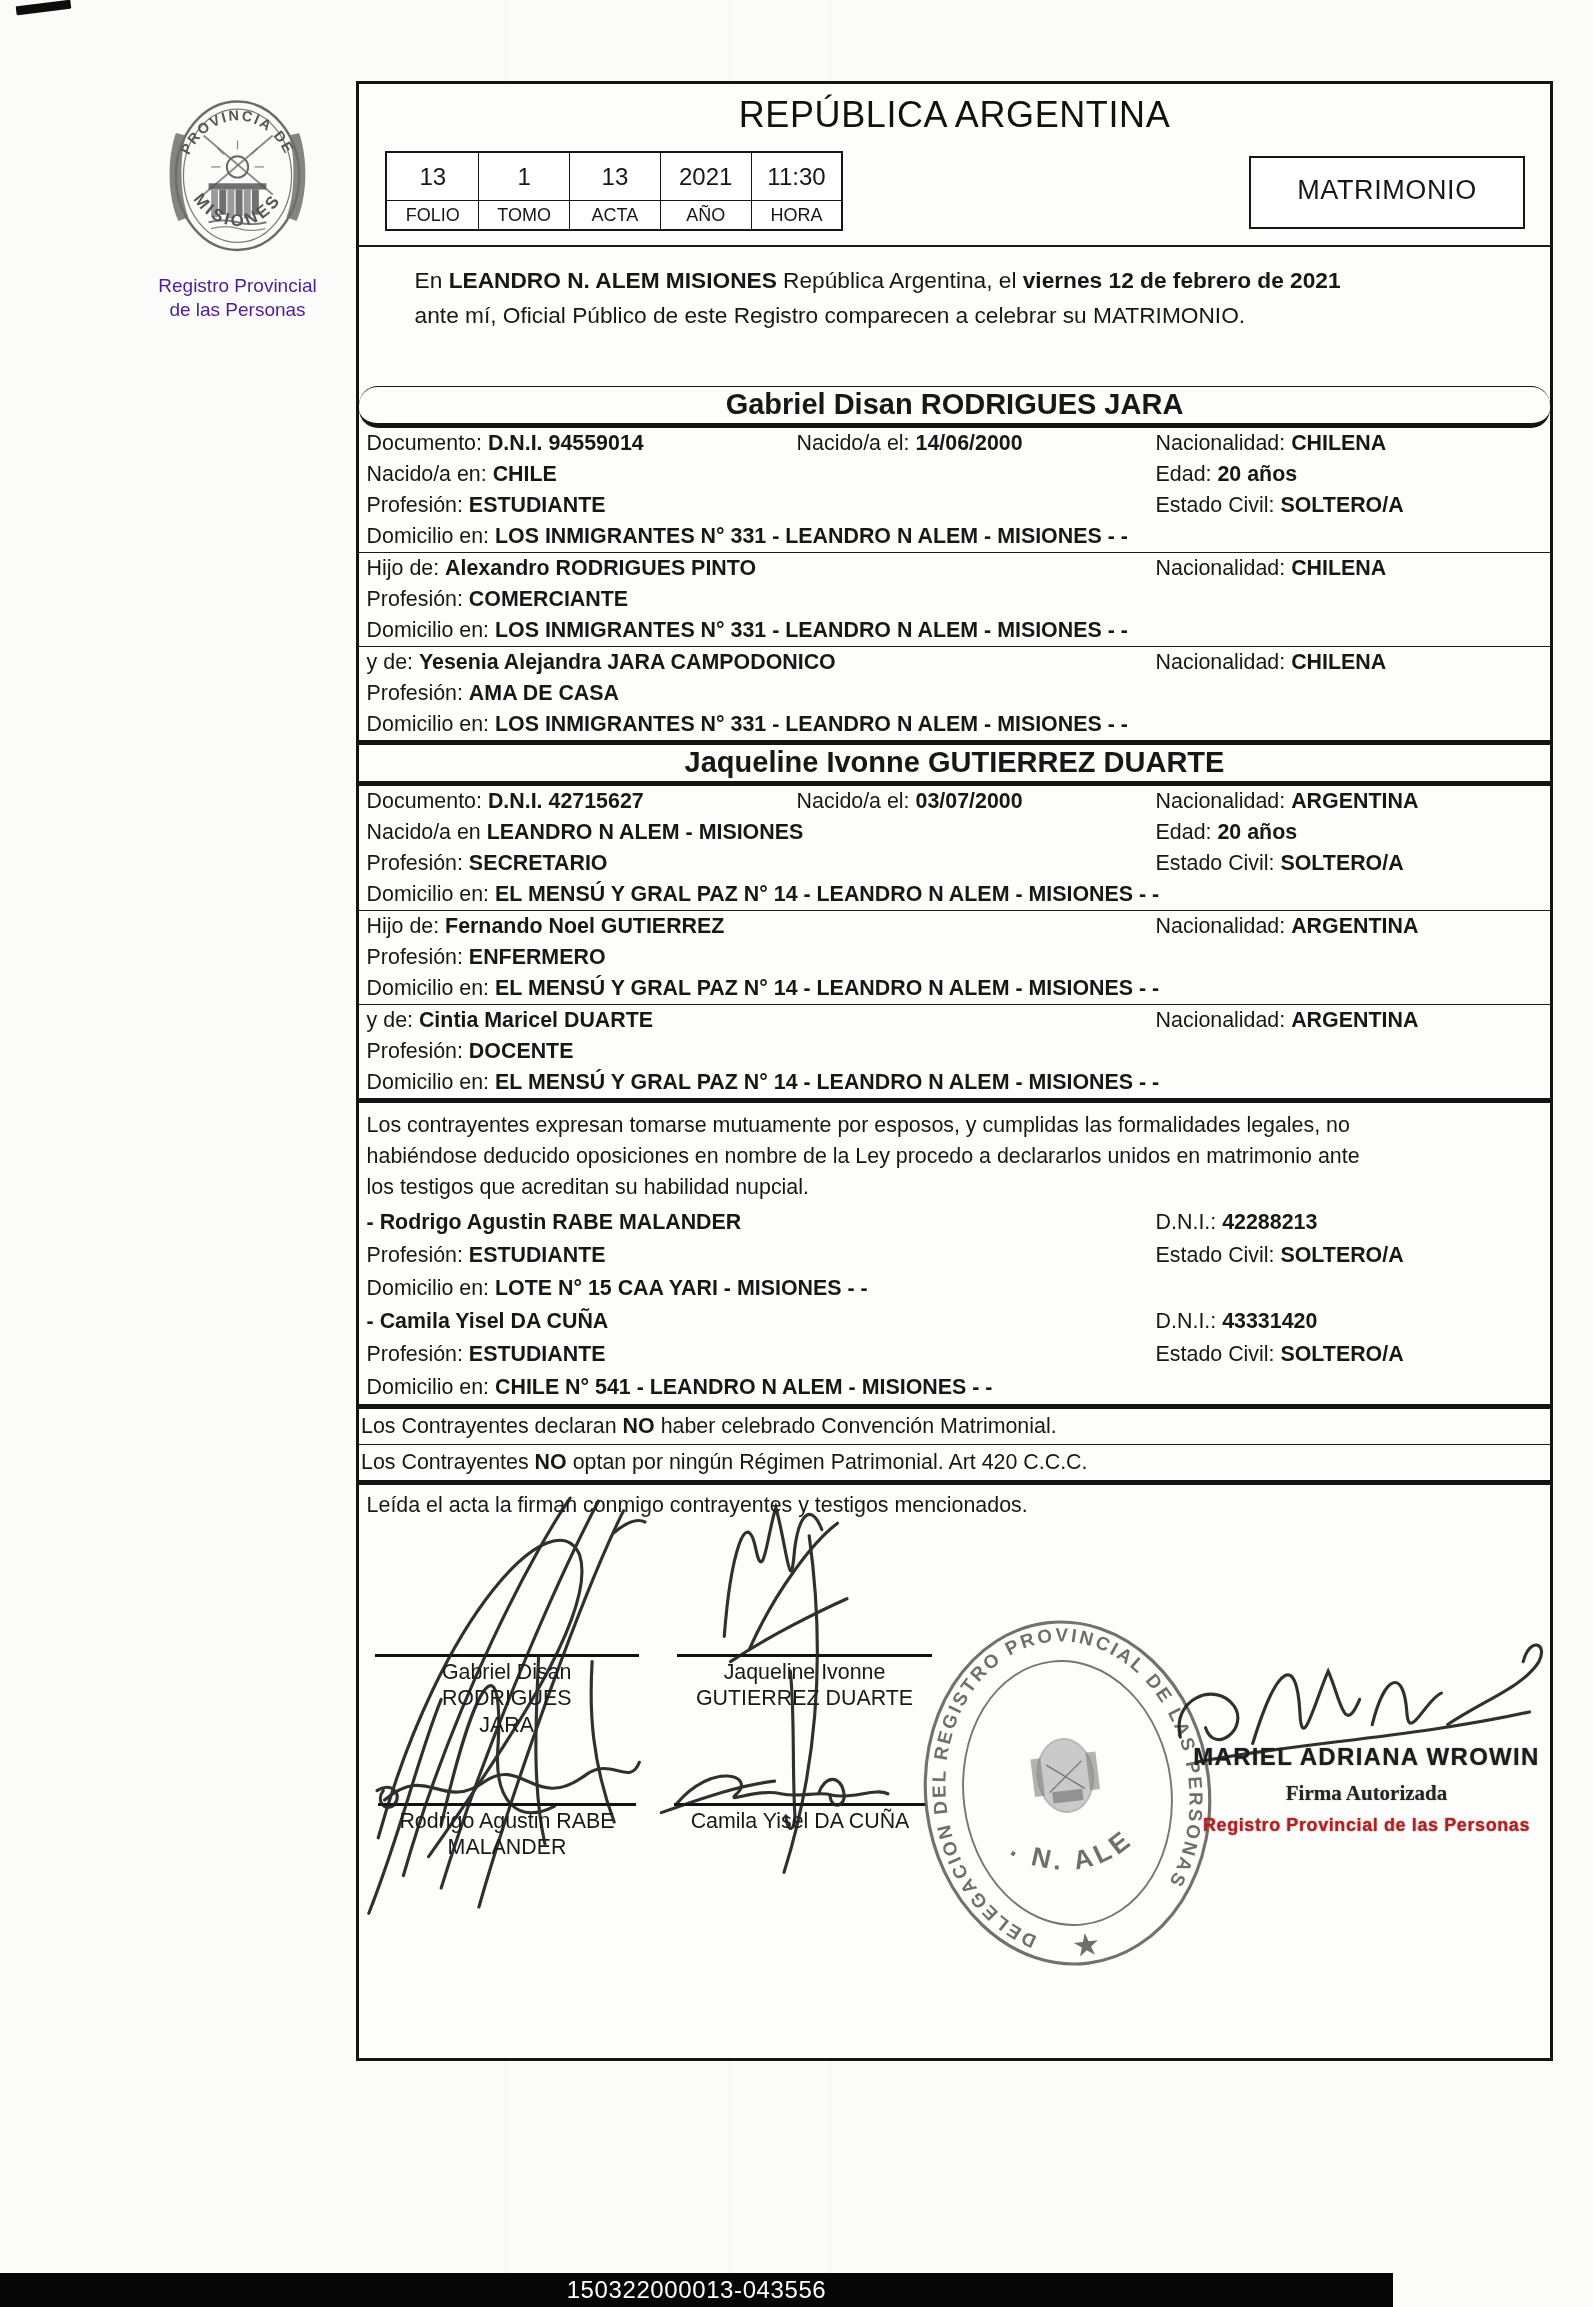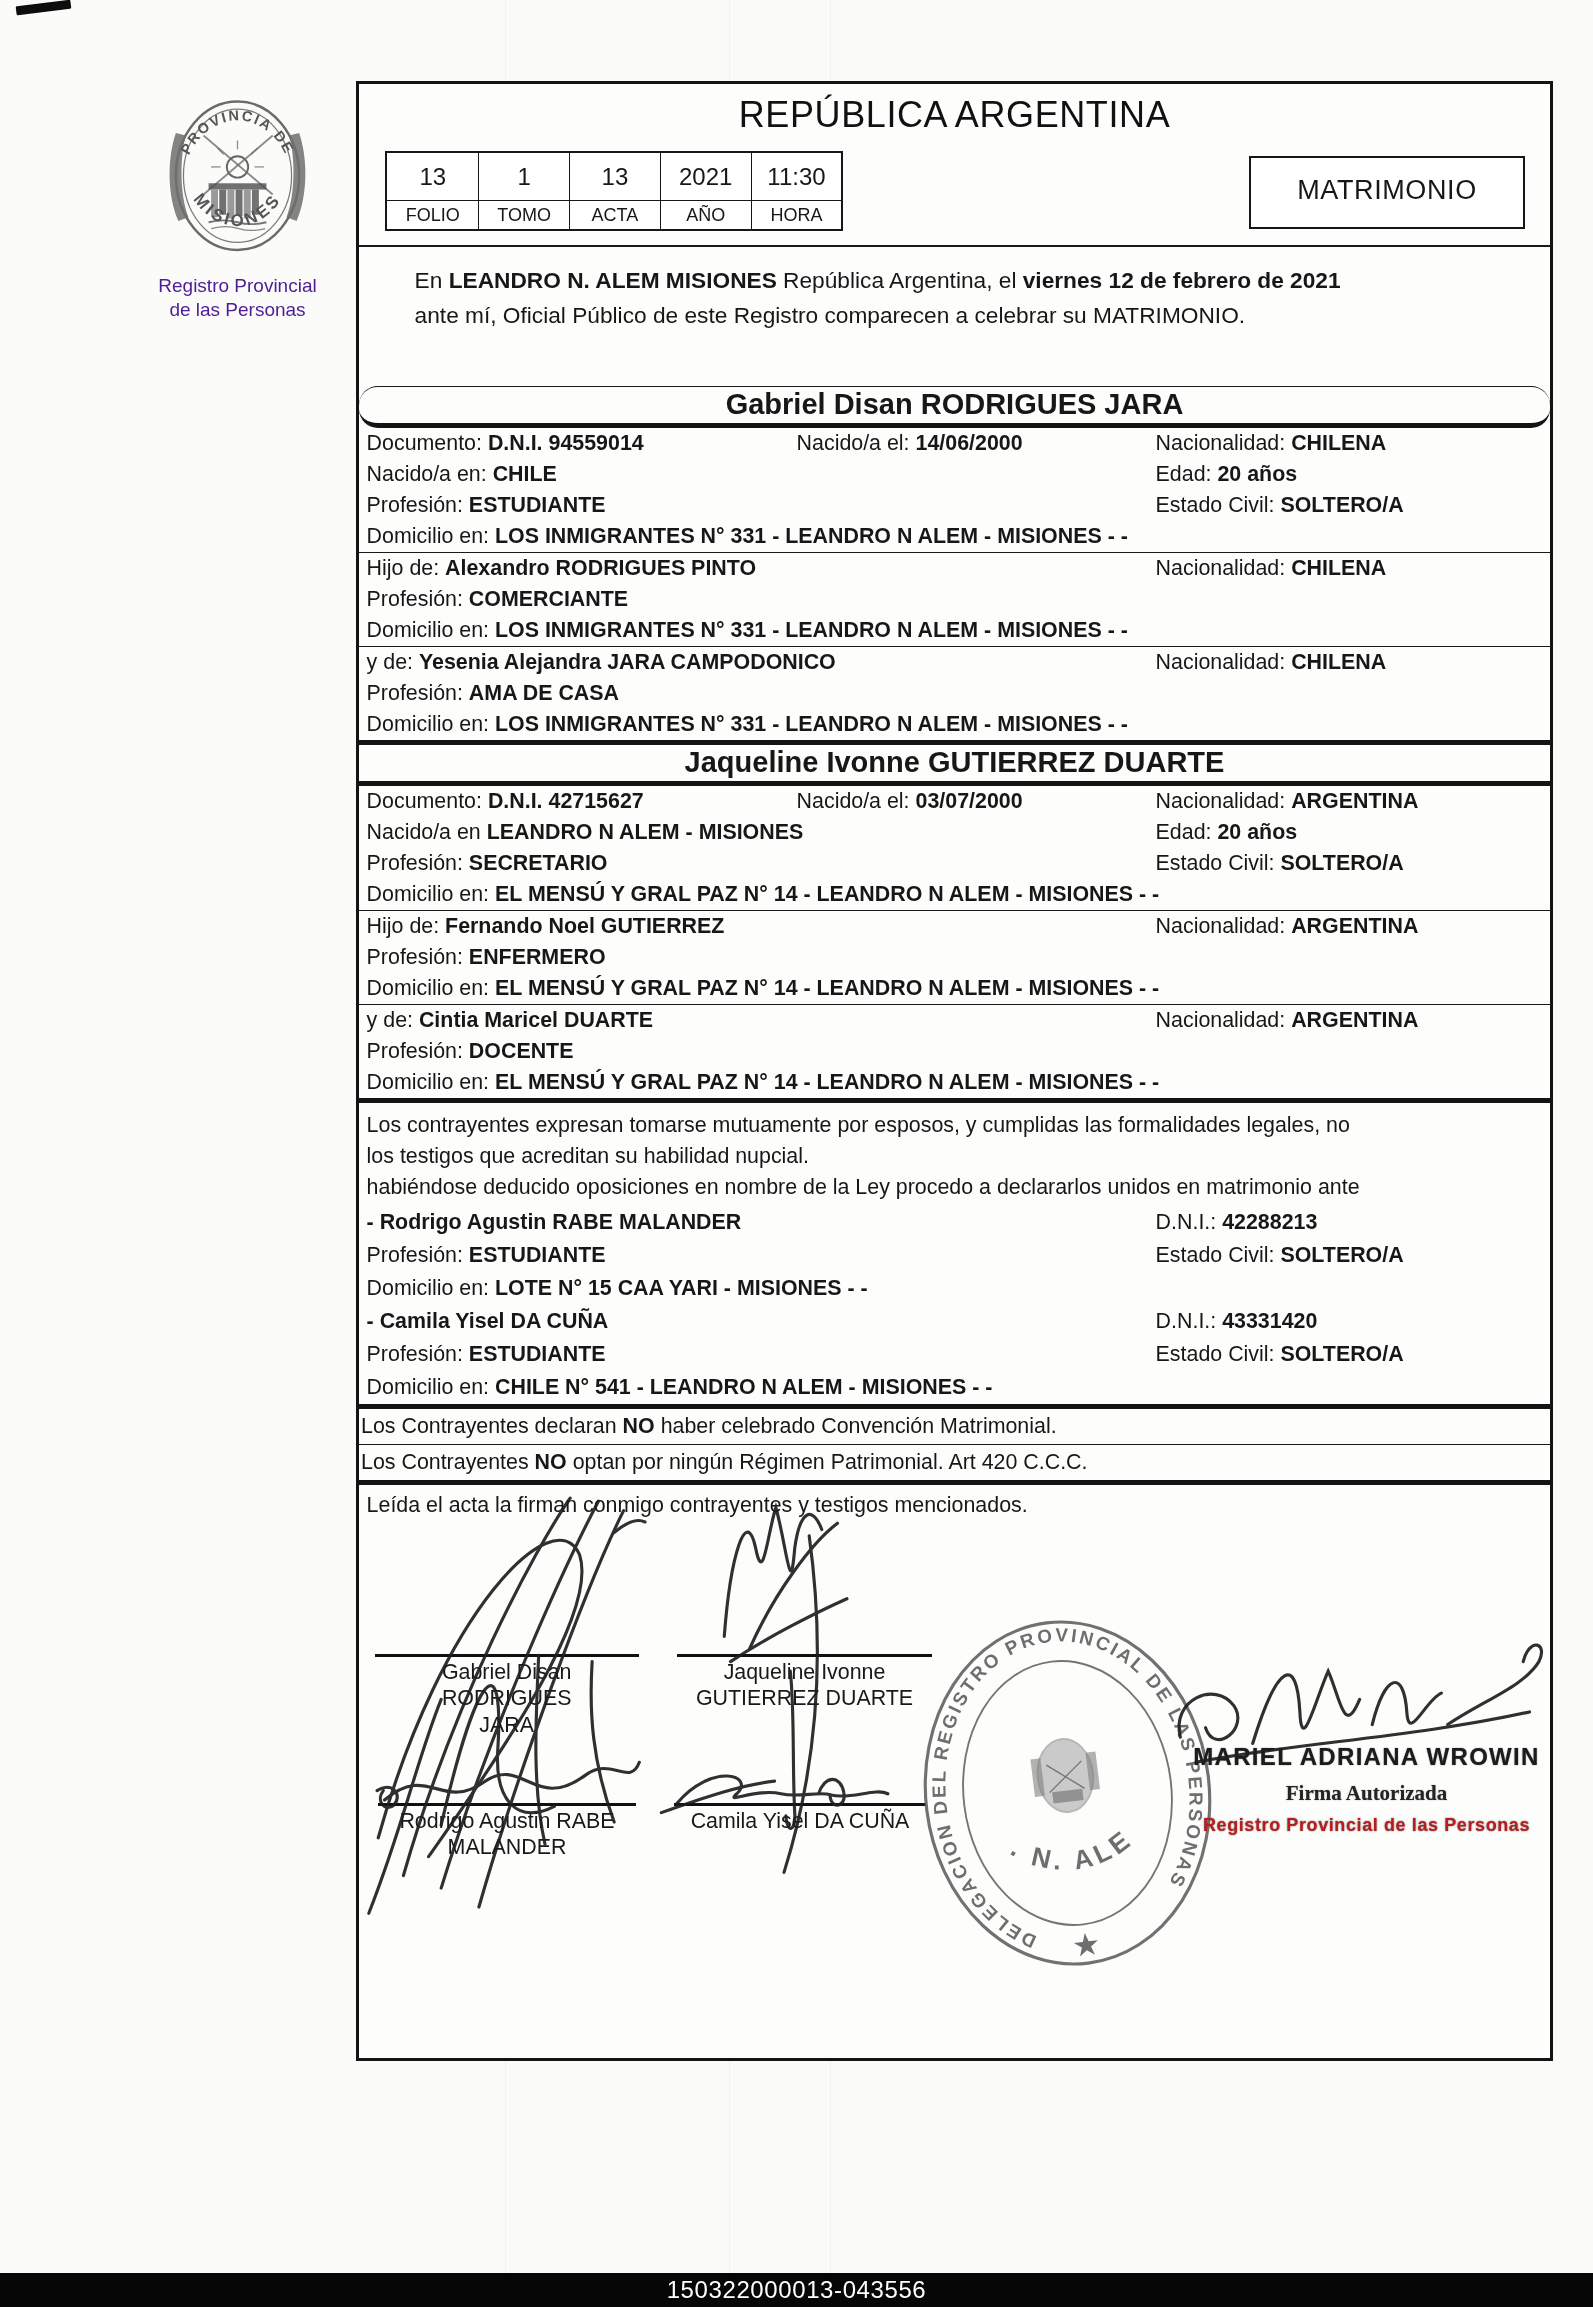--- a/index.html
+++ b/index.html
@@ -50,21 +50,21 @@
 
   
   .sigline{position:absolute;height:0;border-top:3.1px solid #111;}
   .siglabel{position:absolute;text-align:center;font-size:21.4px;line-height:26.4px;color:#191919;}
   .sig-svg{position:absolute;pointer-events:none;}
   .stamp-svg{position:absolute;}
   .off-name{position:absolute;left:806px;top:1659px;width:403px;text-align:center;font-size:24px;font-weight:bold;letter-spacing:1.3px;color:#1c1c1c;text-shadow:0 0 1.3px rgba(20,20,20,.6);}
   .off-l2{position:absolute;left:806px;top:1697px;width:403px;text-align:center;font-family:"Liberation Serif",serif;font-size:21px;font-weight:bold;color:#242424;text-shadow:0 0 1.3px rgba(30,30,30,.5);}
   .off-l3{position:absolute;left:806px;top:1731px;width:403px;text-align:center;font-size:18px;font-weight:bold;letter-spacing:0.6px;color:#b91c1c;text-shadow:0 0 1.9px rgba(30,30,30,.65);}
 
-  .footer-bar{position:absolute;left:0;top:2273px;width:1593px;height:34px;background:#060606;}
+  .footer-bar{position:absolute;left:0;top:2273px;width:1393px;height:34px;background:#060606;}
   .footer-code{width:100%;text-align:center;color:#fff;font-size:24px;line-height:34px;letter-spacing:0.6px;}
 </style>
 </head>
 <body>
 
 <div class="crease" style="left:505px"></div>
 <div class="crease" style="left:729px"></div>
 <div class="crease" style="left:830px"></div>
 <div class="corner-mark"></div>
 
@@ -219,22 +219,22 @@
   <div class="row p2">
     <div><span>Profesión:</span> <span class="b">DOCENTE</span></div>
   </div>
   <div class="row p2">
     <div style="grid-column:1 / span 2"><span>Domicilio en:</span> <span class="b">EL MENSÚ Y GRAL PAZ N° 14 - LEANDRO N ALEM - MISIONES - -</span></div>
   </div>
   <div class="sep7"></div>
 
   <div class="consent">
     <div>Los contrayentes expresan tomarse mutuamente por esposos, y cumplidas las formalidades legales, no</div>
+    <div>habiéndose deducido oposiciones en nombre de la Ley procedo a declararlos unidos en matrimonio ante</div>
     <div>los testigos que acreditan su habilidad nupcial.</div>
-    <div>habiéndose deducido oposiciones en nombre de la Ley procedo a declararlos unidos en matrimonio ante</div>
   </div>
 
   <div class="row w p2">
     <div><span class="b">- Rodrigo Agustin RABE MALANDER</span></div>
     <div><span>D.N.I.:</span> <span class="b">42288213</span></div>
   </div>
   <div class="row w p2">
     <div><span>Profesión:</span> <span class="b">ESTUDIANTE</span></div>
     <div><span>Estado Civil:</span> <span class="b">SOLTERO/A</span></div>
   </div>

